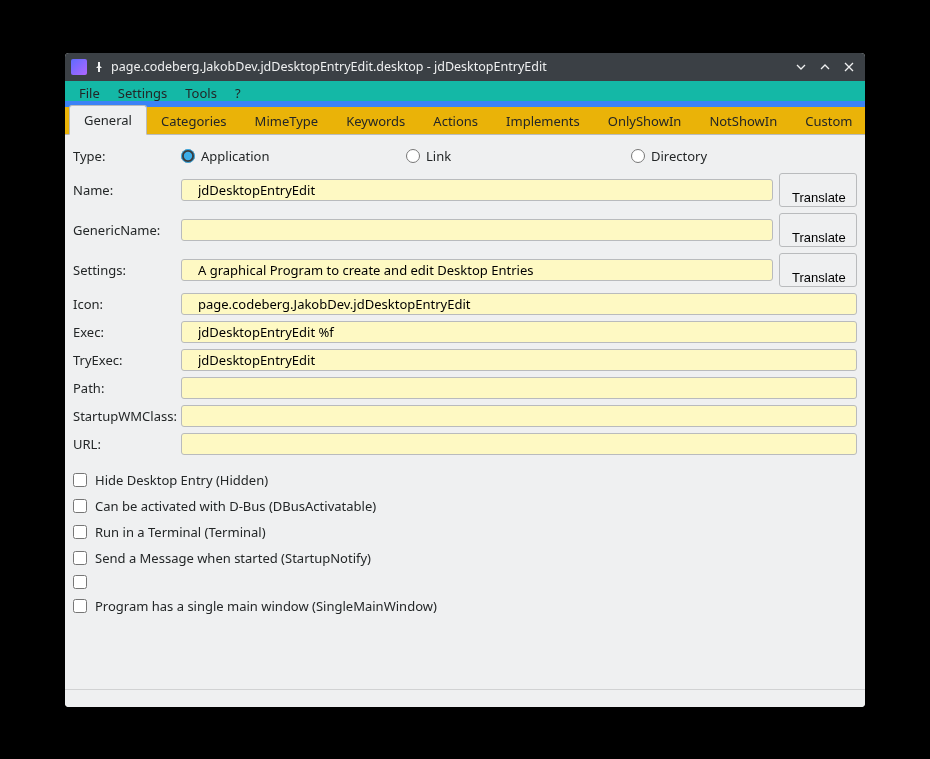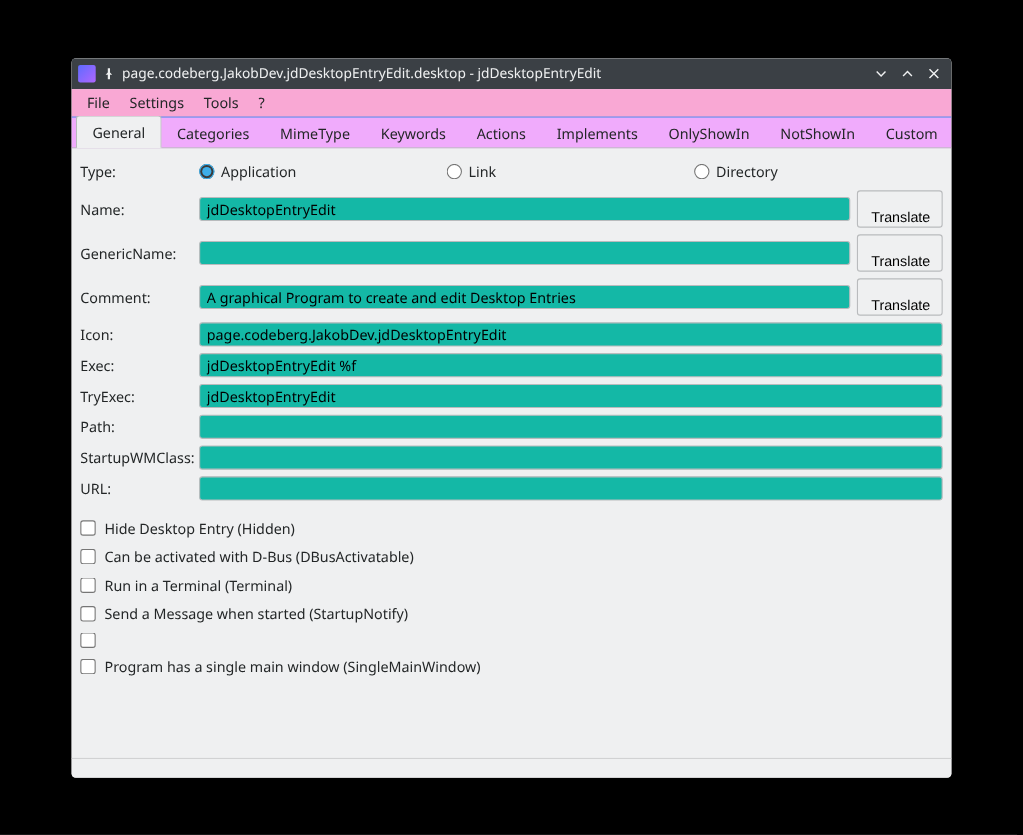--- a/index.html
+++ b/index.html
@@ -39,38 +39,38 @@
     .titlebar-title {
       flex: 1;
       text-align: left;
       font-size: 12.5px;
       font-weight: 400;
       color: #eff0f1;
     }
     .win-controls { display: flex; gap: 12px; align-items: center; padding-right: 4px; }
     .win-btn { cursor: pointer; color: #eff0f1; }
     .menubar {
-      background: #f9a8d4;
+      background: #14b8a6;
       height: 26px;
       display: flex;
-      align-items: center;
+      align-items: flex-start;
       padding: 0 6px;
       gap: 2px;
-      border-bottom: 1px solid #3b82f6;
+      border-bottom: 6px solid #3b82f6;
     }
     .menu-item {
       padding: 3px 8px;
       cursor: pointer;
       font-size: 13px;
     }
     .tabbar {
       display: flex;
       align-items: flex-end;
       padding: 0 4px;
-      background: #f0abfc;
+      background: #eab308;
       border-bottom: 1px solid #b9bbbd;
       height: 28px;
     }
     .tab {
       padding: 5px 14px;
       font-size: 13px;
       cursor: pointer;
       color: #232627;
       position: relative;
       top: 1px;
@@ -112,22 +112,22 @@
     .radio-item:nth-child(2) { width: 225px; }
     .radio-item input[type=radio] {
       width: 14px; height: 14px;
       accent-color: #3daee9;
     }
     .text-input {
       flex: 1;
       height: 22px;
       border: 1px solid #b9bbbd;
       border-radius: 3px;
-      background: #14b8a6;
-      padding: 0 6px;
+      background: #fef9c3;
+      padding: 0 16px;
       font-size: 13px;
       font-family: inherit;
     }
     .translate-btn {
       margin-left: 6px;
       height: 22px;
       padding: 16px 12px;
       border: 1px solid #b9bbbd;
       border-radius: 3px;
       background: #eff0f1;
@@ -231,21 +231,21 @@
       <button class="translate-btn">Translate</button>
     </div>
 
     <div class="form-row">
       <div class="form-label">GenericName:</div>
       <input class="text-input" value="" style="">
       <button class="translate-btn">Translate</button>
     </div>
 
     <div class="form-row">
-      <div class="form-label">Comment:</div>
+      <div class="form-label">Settings:</div>
       <input class="text-input" value="A graphical Program to create and edit Desktop Entries" style="">
       <button class="translate-btn">Translate</button>
     </div>
 
     <div class="form-row">
       <div class="form-label">Icon:</div>
       <input class="text-input" value="page.codeberg.JakobDev.jdDesktopEntryEdit" style="">
     </div>
 
     <div class="form-row">

